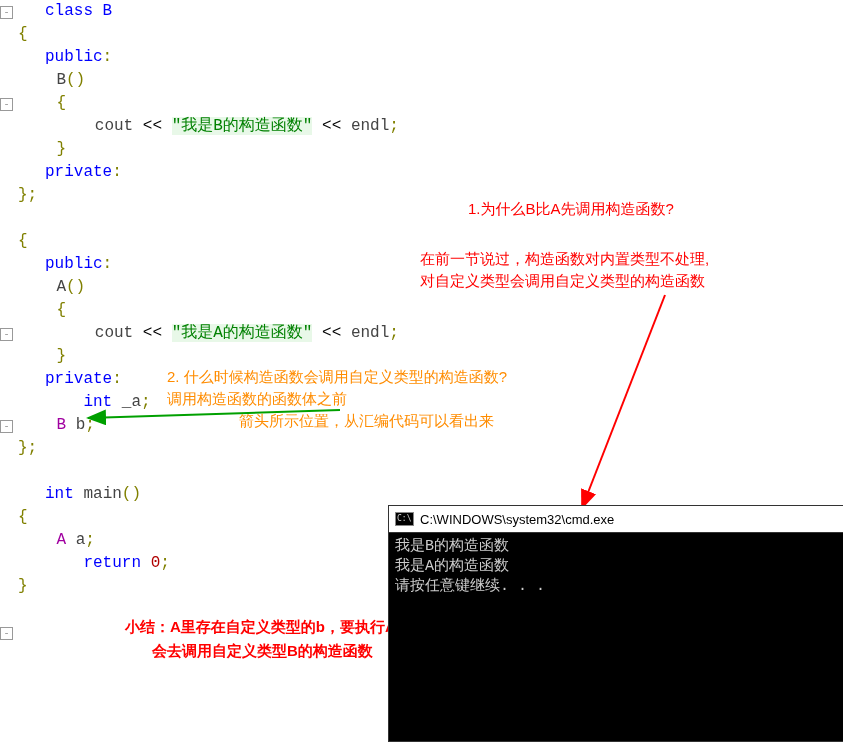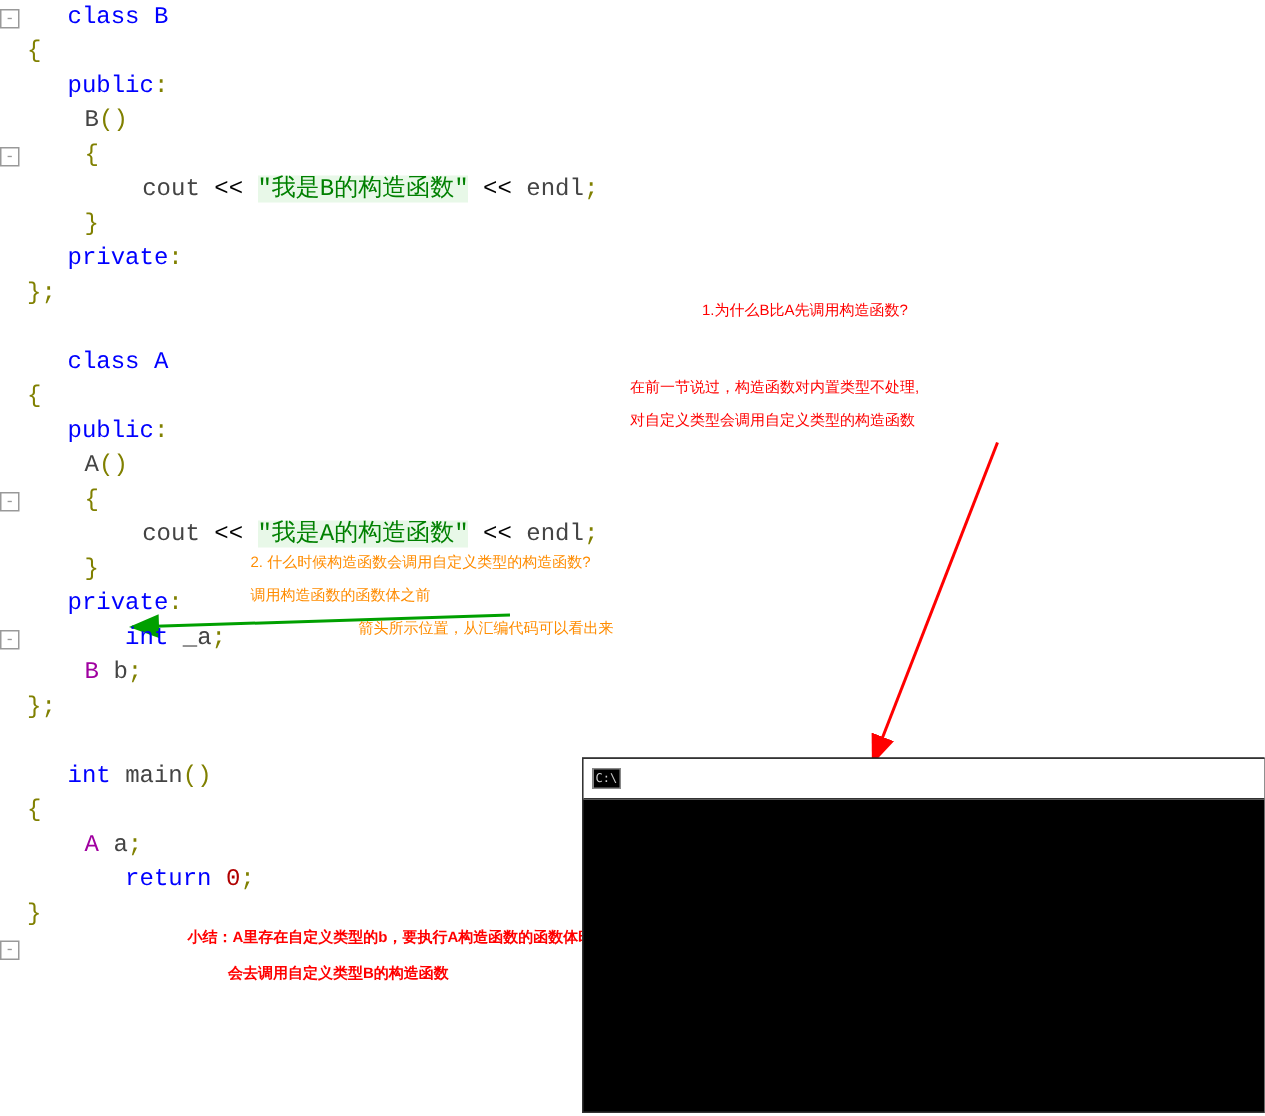--- a/index.html
+++ b/index.html
@@ -46,21 +46,21 @@
   .paren { color: #808000; }
   .num { color: #b00000; }
   .str { color: #008000; background: #e8f8e8; }
   .op { color: #000; }
   .punct { color: #808000; }
   .ident { color: #444; }
   
   .annot {
     position: absolute;
     font-family: 'Microsoft YaHei', sans-serif;
-    font-size: 10px;
+    font-size: 15px;
     white-space: pre-line;
   }
   .red { color: #ff0000; }
   .orange { color: #ff8c00; margin-left: 37px; }
   .bold { font-weight: bold; }
   
   .arrow-svg {
     position: absolute;
     top: 0;
     left: 0;
@@ -138,21 +138,20 @@
   <div class="code-line"><span class="punct">{</span></div>
   <div class="code-line"><span class="kw">public</span><span class="punct">:</span></div>
   <div class="code-line">    <span class="ident">B</span><span class="paren">()</span></div>
   <div class="code-line">    <span class="punct">{</span></div>
   <div class="code-line">        <span class="ident">cout</span> <span class="op">&lt;&lt;</span> <span class="str">"我是B的构造函数"</span> <span class="op">&lt;&lt;</span> <span class="ident">endl</span><span class="punct">;</span></div>
   <div class="code-line">    <span class="punct">}</span></div>
   <div class="code-line"><span class="kw">private</span><span class="punct">:</span></div>
   <div class="code-line"><span class="punct">};</span></div>
   <div class="code-line" style="height:23px"></div>
 
-  <div class="code-line"><span class="kw">class A</span></div>
   <div class="code-line"><span class="punct">{</span></div>
   <div class="code-line"><span class="kw">public</span><span class="punct">:</span></div>
   <div class="code-line">    <span class="ident">A</span><span class="paren">()</span></div>
   <div class="code-line">    <span class="punct">{</span></div>
   <div class="code-line">        <span class="ident">cout</span> <span class="op">&lt;&lt;</span> <span class="str">"我是A的构造函数"</span> <span class="op">&lt;&lt;</span> <span class="ident">endl</span><span class="punct">;</span></div>
   <div class="code-line">    <span class="punct">}</span></div>
   <div class="code-line"><span class="kw">private</span><span class="punct">:</span></div>
   <div class="code-line">    <span class="kw">int</span> <span class="ident">_a</span><span class="punct">;</span></div>
   <div class="code-line">    <span class="cls">B</span> <span class="ident">b</span><span class="punct">;</span></div>
   <div class="code-line"><span class="punct">};</span></div>
@@ -172,14 +171,20 @@
 <div class="annot orange" style="left:130px;top:368px">2. 什么时候构造函数会调用自定义类型的构造函数?</div>
 <div class="annot orange" style="left:130px;top:390px">调用构造函数的函数体之前</div>
 <div class="annot orange" style="left:202px;top:412px">箭头所示位置，从汇编代码可以看出来</div>
 
 <div class="annot red bold" style="left:125px;top:618px">小结：A里存在自定义类型的b，要执行A构造函数的函数体时，</div>
 <div class="annot red bold" style="left:152px;top:642px">会去调用自定义类型B的构造函数</div>
 
 <div class="console">
   <div class="console-titlebar">
     <div class="console-icon">C:\</div>
+    <span>C:\WINDOWS\system32\cmd.exe</span>
+  </div>
+  <div class="console-body">
+    <div>我是B的构造函数</div>
+    <div>我是A的构造函数</div>
+    <div>请按任意键继续. . .</div>
   </div>
 </div>
 
 </body></html>

